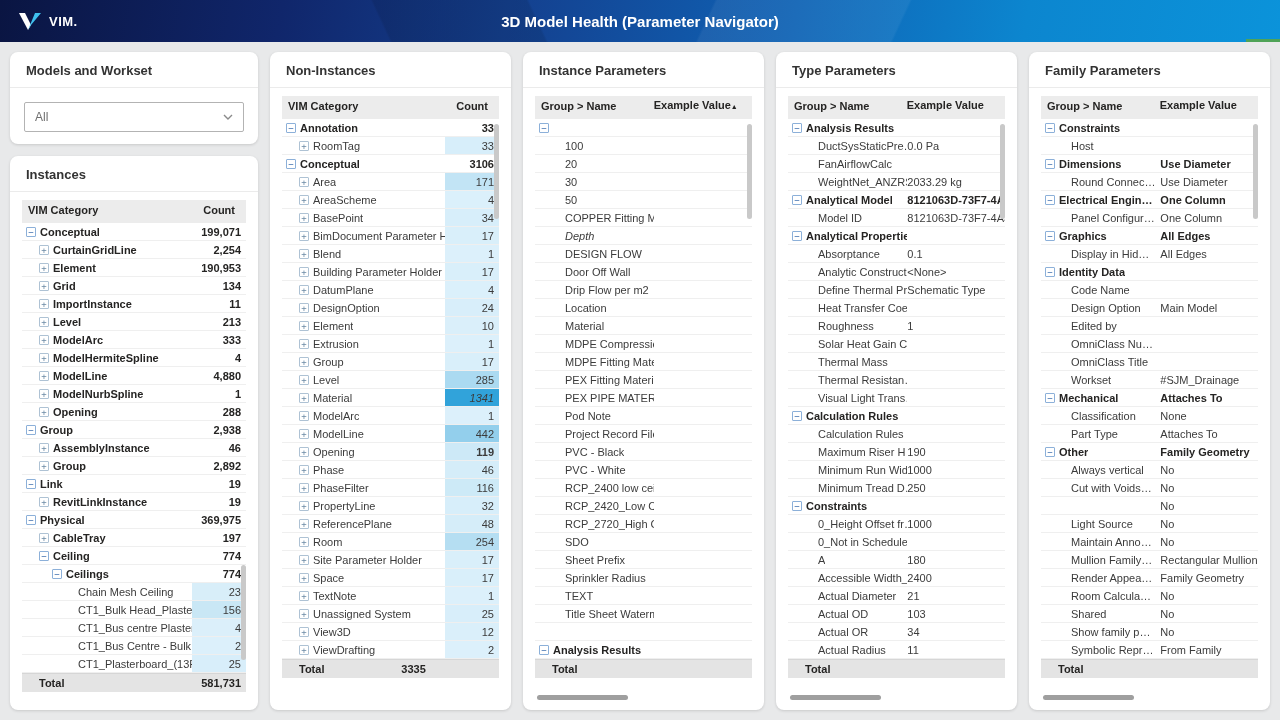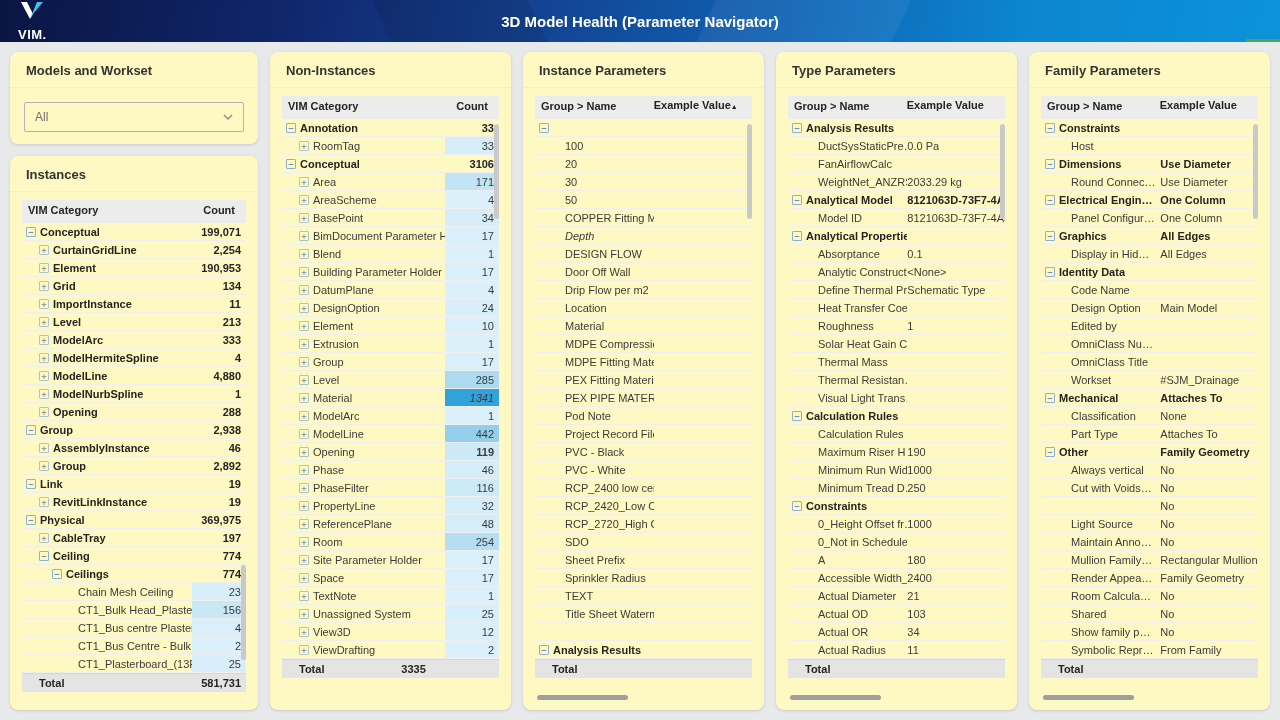--- a/index.html
+++ b/index.html
@@ -6,30 +6,30 @@
   html,body { width:1280px; height:720px; overflow:hidden; background:#e8e9ea;
     font-family:"Liberation Sans", sans-serif; }
 
   
   .header { position:relative; height:42px;
     background:linear-gradient(100deg,#0a1542 0%,#10266b 22%,#14408f 40%,#0f63b5 62%,#0c86cf 80%,#0b93da 100%);
     display:flex; align-items:center; }
   .header::before { content:""; position:absolute; inset:0;
     background:linear-gradient(115deg, rgba(255,255,255,0) 55%, rgba(255,255,255,.06) 55.2%, rgba(255,255,255,.06) 70%, rgba(255,255,255,0) 70.2%),
                linear-gradient(65deg, rgba(0,0,0,0) 30%, rgba(0,0,0,.10) 30.2%, rgba(0,0,0,.10) 42%, rgba(0,0,0,0) 42.2%); }
-  .brand { display:flex; align-items:center; gap:7px; padding-left:18px; z-index:1;flex-direction:column; }
+  .brand { display:flex; align-items:center; gap:7px; padding-left:18px; z-index:1; }
   .brand-name { color:#fff; font-weight:bold; font-size:13px; letter-spacing:.5px; }
   .page-title { position:absolute; left:50%; transform:translateX(-50%); color:#fff;
     font-size:15px; font-weight:bold; z-index:1; white-space:nowrap; }
   .header-accent { position:absolute; right:0; bottom:0; width:34px; height:3px; background:#4fa357; z-index:2; }
 
   
   .content { position:absolute; top:42px; bottom:0; left:0; right:0; padding:10px; display:flex; gap:12px; }
   .col-left { width:248px; display:flex; flex-direction:column; gap:12px; flex:none; }
-  .card { background:#fef9c3; border-radius:8px; box-shadow:0 1px 3px rgba(0,0,0,.14);
+  .card { background:#ffffff; border-radius:8px; box-shadow:0 1px 3px rgba(0,0,0,.14);
     display:flex; flex-direction:column; overflow:hidden; }
   .card-models { height:92px; flex:none; }
   .card-instances { flex:1; }
   .panel { flex:1; }
   .card-title { padding:11px 16px 9px; font-size:13px; font-weight:bold; color:#333;
     border-bottom:1px solid #ebebeb; flex:none; }
   .card-body { flex:1; padding:8px 12px 10px; position:relative; overflow:hidden; }
 
   
   .dropdown { margin:6px 2px; height:30px; border:1px solid #b3b3b3; border-radius:2px;

